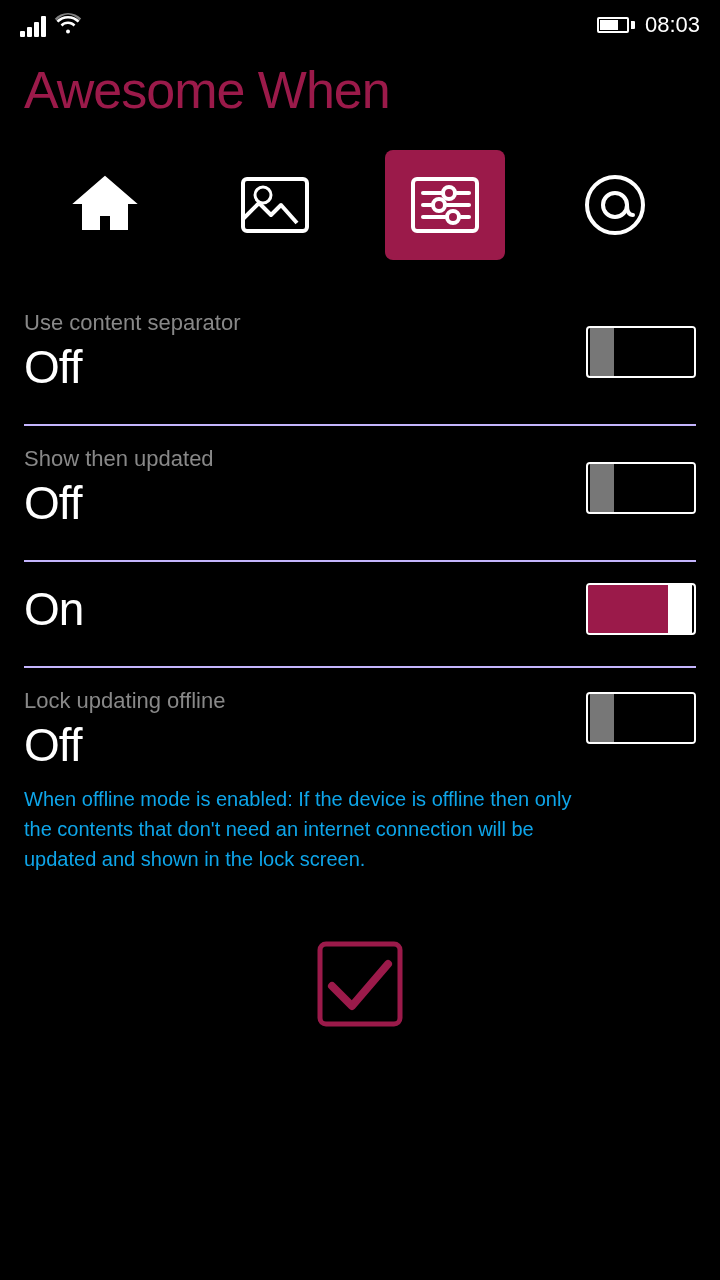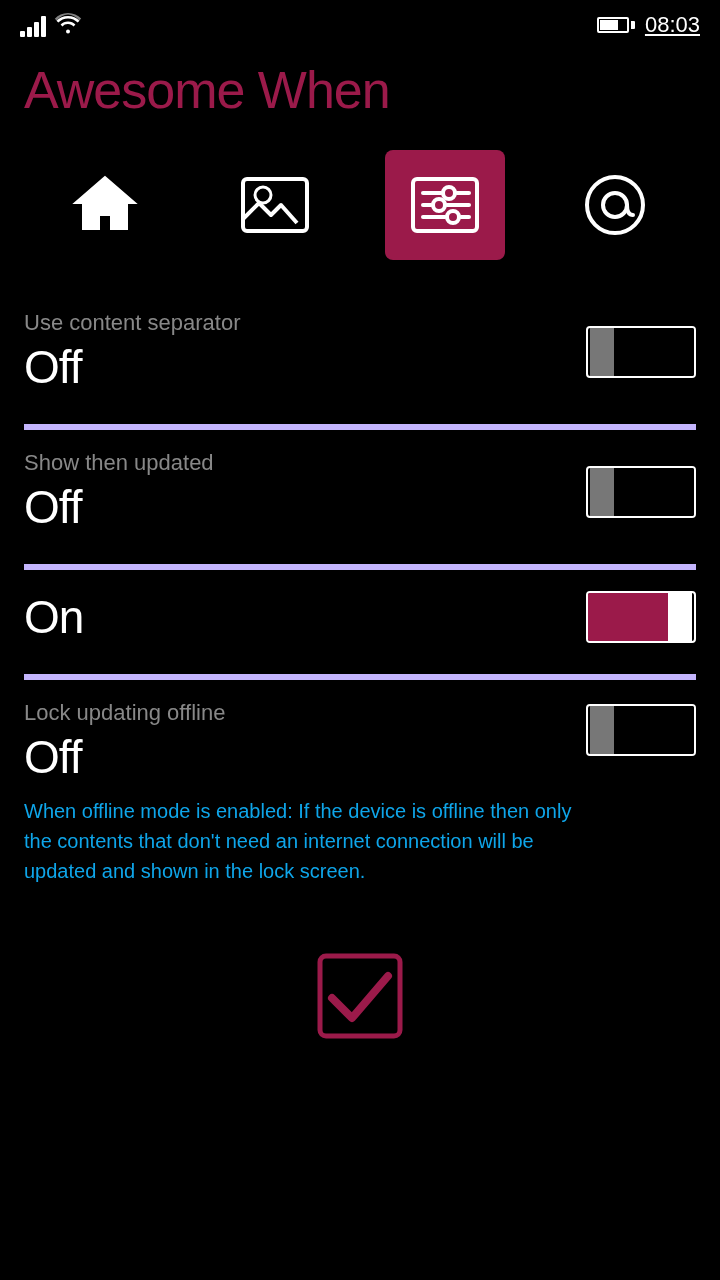--- a/index.html
+++ b/index.html
@@ -41,21 +41,20 @@
     .wifi-icon {
       font-size: 20px;
       color: #fff;
     }
     .status-right {
       display: flex;
       align-items: center;
       gap: 10px;
       font-size: 20px;
       color: #fff;
-      text-decoration: underline;
     }
     .battery-icon {
       display: flex;
       align-items: center;
       gap: 2px;
     }
     .battery-body {
       width: 32px;
       height: 16px;
       border: 2px solid #fff;
@@ -116,21 +115,21 @@
 
     
     .settings-container {
       padding: 0 24px;
     }
     .setting-row {
       padding: 20px 0 30px;
       display: flex;
       align-items: center;
       justify-content: space-between;
-      border-bottom: 6px solid #c4b5fd;
+      border-bottom: 2px solid #c4b5fd;
     }
     .setting-row:last-of-type {
       border-bottom: none;
     }
     .setting-text {
       flex: 1;
     }
     .setting-label {
       font-size: 22px;
       color: #888;

